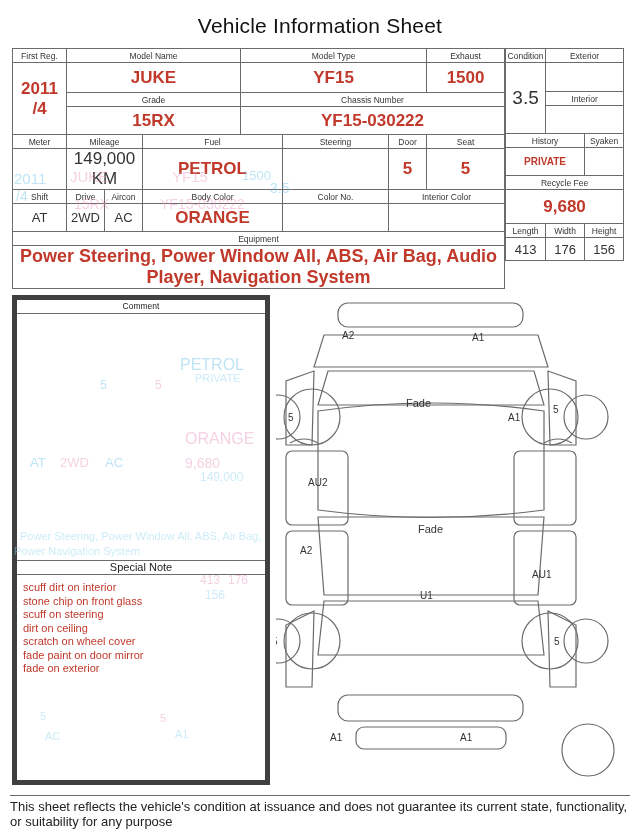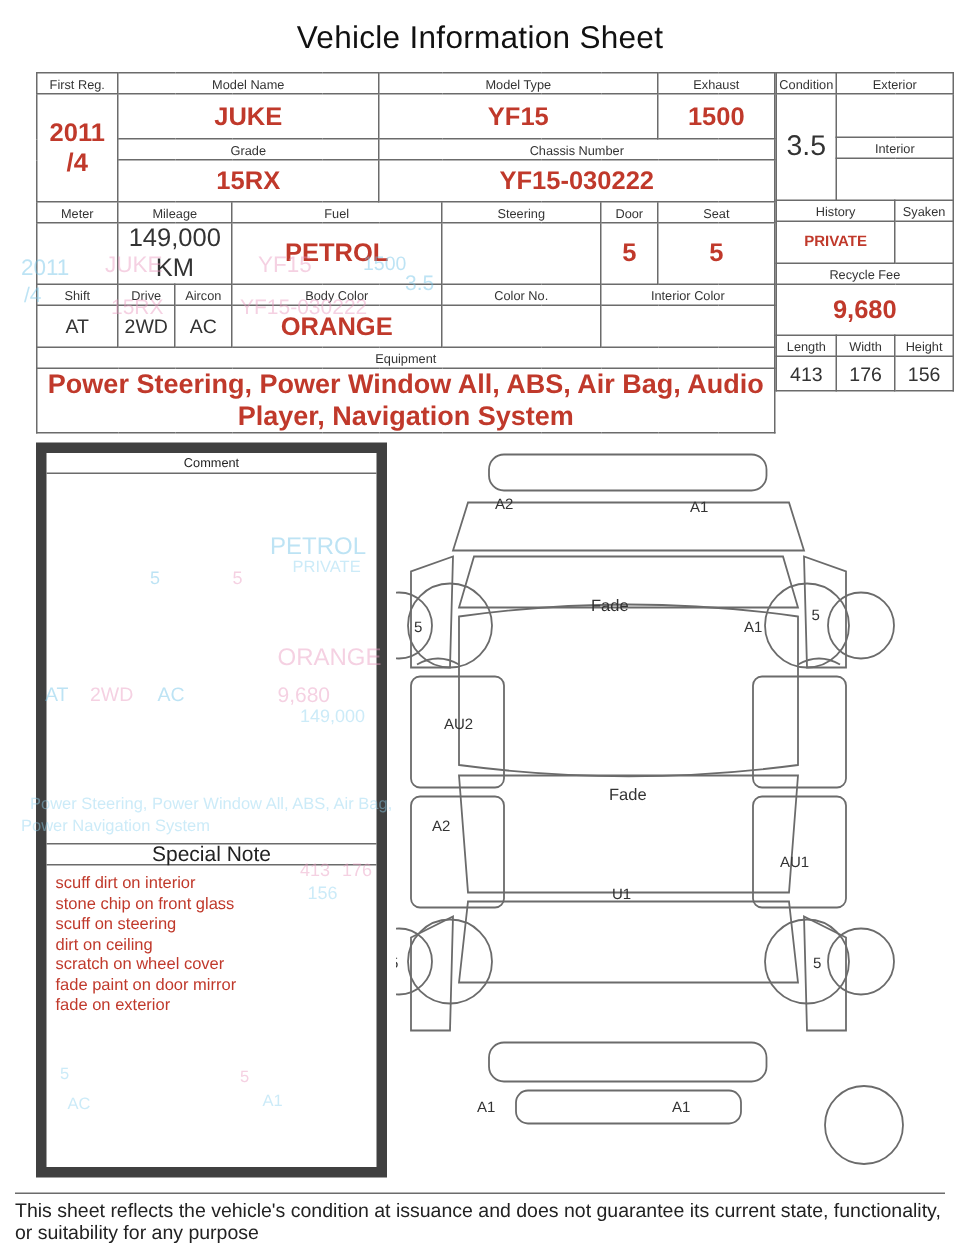--- a/index.html
+++ b/index.html
@@ -13,21 +13,21 @@
     font-family: "Liberation Sans", sans-serif;
     color: #222;
     position: relative;
     overflow: hidden;
   }
   .sheet {
     width: 640px;
     height: 835px;
     position: relative;
     box-sizing: border-box;
-    padding: 0 24px;
+    padding: 0 12px;
   }
   .title {
     text-align: center;
     font-size: 21px;
     color: #111;
     padding-top: 14px;
     padding-bottom: 10px;
     letter-spacing: 0.2px;
   }
   table.grid {
@@ -83,39 +83,39 @@
     white-space: nowrap;
   }
 
   
   .lower {
     display: flex;
     margin-top: 6px;
   }
   .comment-col {
     width: 262px;
-    border: 7px solid #404040;
+    border: 5px solid #404040;
     box-sizing: border-box;
     position: relative;
     height: 490px;
   }
   .comment-hd {
     font-size: 8.5px;
     text-align: center;
     border-bottom: 1px solid #6b6b6b;
     height: 13px;
     line-height: 13px;
   }
   .comment-body {
     height: 246px;
     position: relative;
     overflow: hidden;
   }
   .special-hd {
-    font-size: 14px;
+    font-size: 11px;
     text-align: center;
     border-top: 1px solid #6b6b6b;
     border-bottom: 1px solid #6b6b6b;
     height: 13px;
     line-height: 13px;
   }
   .special-body {
     padding: 6px 6px 0 6px;
     position: relative;
     height: 215px;

